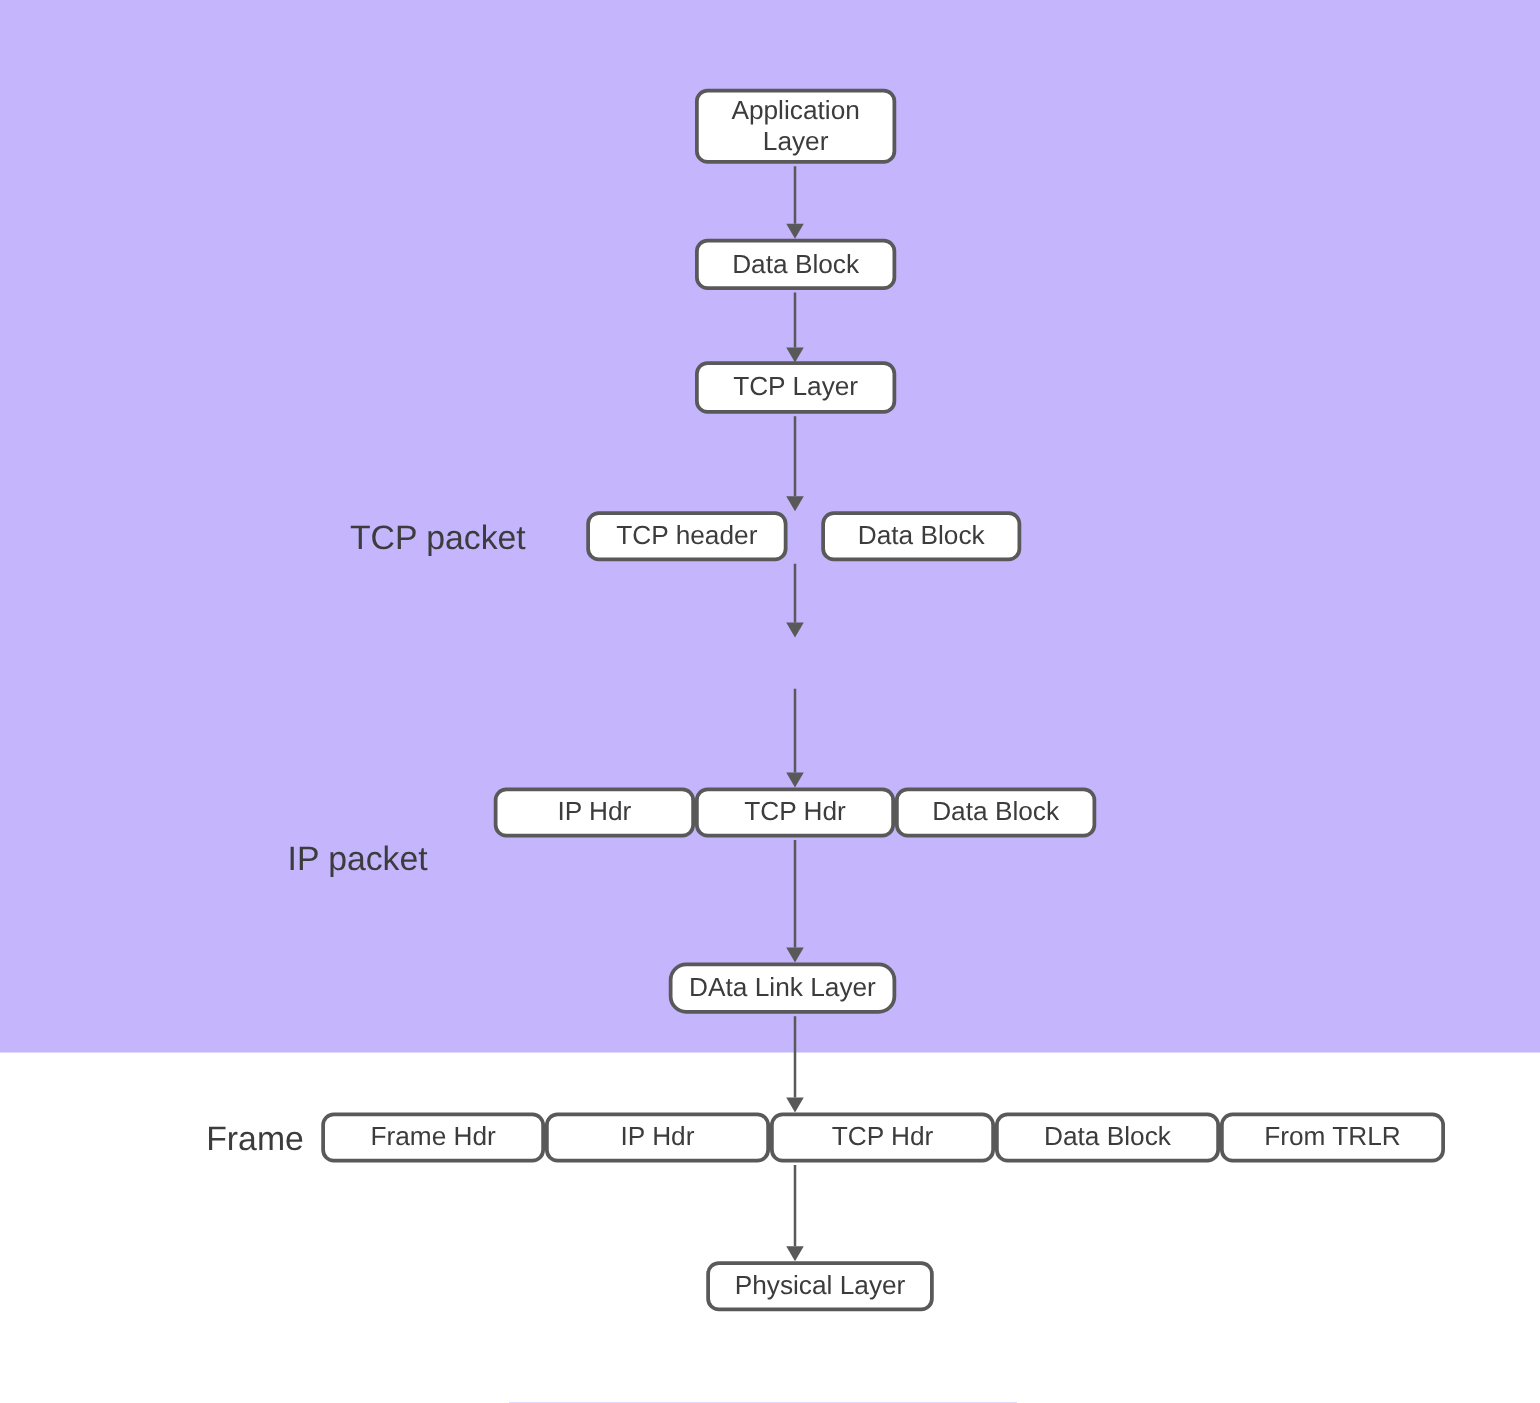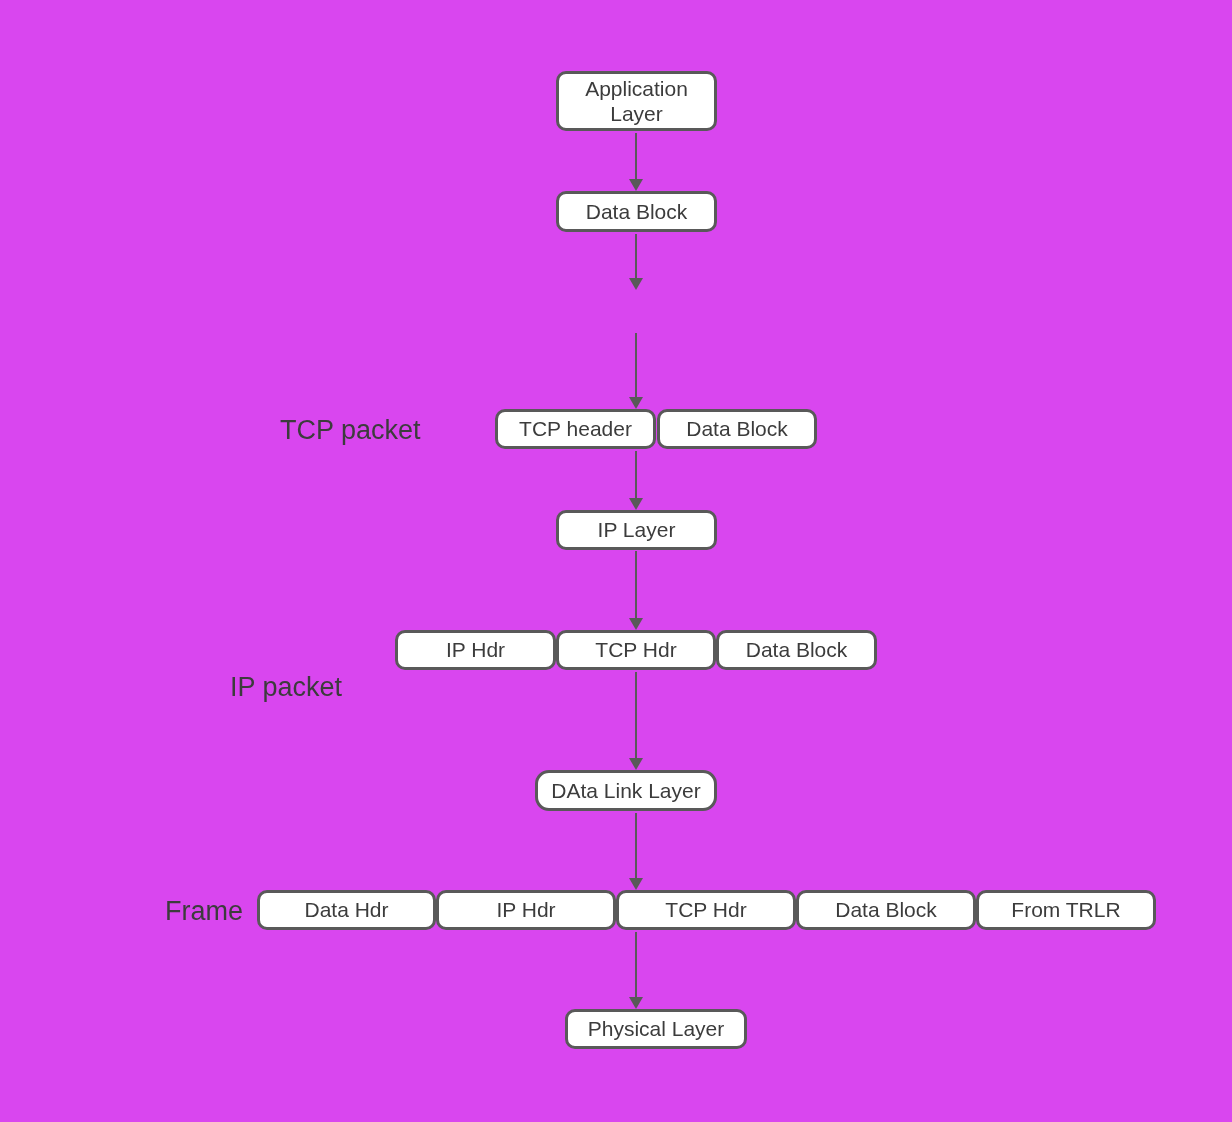--- a/index.html
+++ b/index.html
@@ -5,22 +5,22 @@
   html, body { margin: 0; padding: 0; }
   body {
     width: 1232px; height: 1122px;
     background: #ffffff;
     font-family: "Liberation Sans", sans-serif;
     position: relative;
     overflow: hidden;
   }
   .canvas {
     position: absolute; left: 0; top: 0;
-    width: 1232px; height: 1122px;
-    background: #d946ef;
+    width: 1232px; height: 842px;
+    background: #c4b5fd;
   }
   .node {
     position: absolute;
     box-sizing: border-box;
     background: #ffffff;
     border: 3px solid #595959;
     border-radius: 10px;
     color: #3c3c3c;
     font-size: 21px;
     line-height: 1.2;
@@ -55,42 +55,42 @@
 </style>
 </head>
 <body>
 
 <div class="canvas">
 
   <div class="node" style="left:556px; top:71px; width:161px; height:60px;">Application Layer</div>
 
   <div class="node" style="left:556px; top:191px; width:161px; height:41px;">Data Block</div>
 
+  <div class="node" style="left:556px; top:289px; width:161px; height:42px;">TCP Layer</div>
 
   <div class="row-label" style="left:280px; top:417px;">TCP packet</div>
 
-  <div class="node" style="left:495px; top:409px; width:161px; height:40px;">TCP header</div>
+  <div class="node" style="left:469px; top:409px; width:161px; height:40px;">TCP header</div>
 
   <div class="node" style="left:657px; top:409px; width:160px; height:40px;">Data Block</div>
 
-  <div class="node" style="left:556px; top:510px; width:161px; height:40px;">IP Layer</div>
 
   <div class="row-label" style="left:230px; top:635px;margin-top:39px;">IP packet</div>
 
   <div class="node" style="left:395px; top:630px; width:161px; height:40px;">IP Hdr</div>
 
   <div class="node" style="left:556px; top:630px; width:160px; height:40px;">TCP Hdr</div>
 
   <div class="node" style="left:716px; top:630px; width:161px; height:40px;">Data Block</div>
 
   <div class="node" style="left:535px; top:770px; width:182px; height:41px;border-radius:14px;">DAta Link Layer</div>
 
   <div class="row-label" style="left:165px; top:898px;">Frame</div>
 
-  <div class="node" style="left:257px; top:890px; width:179px; height:40px;">Data Hdr</div>
+  <div class="node" style="left:257px; top:890px; width:179px; height:40px;">Frame Hdr</div>
 
   <div class="node" style="left:436px; top:890px; width:180px; height:40px;">IP Hdr</div>
 
   <div class="node" style="left:616px; top:890px; width:180px; height:40px;">TCP Hdr</div>
 
   <div class="node" style="left:796px; top:890px; width:180px; height:40px;">Data Block</div>
 
   <div class="node" style="left:976px; top:890px; width:180px; height:40px;">From TRLR</div>
 
   <div class="node" style="left:565px; top:1009px; width:182px; height:40px;">Physical Layer</div>

